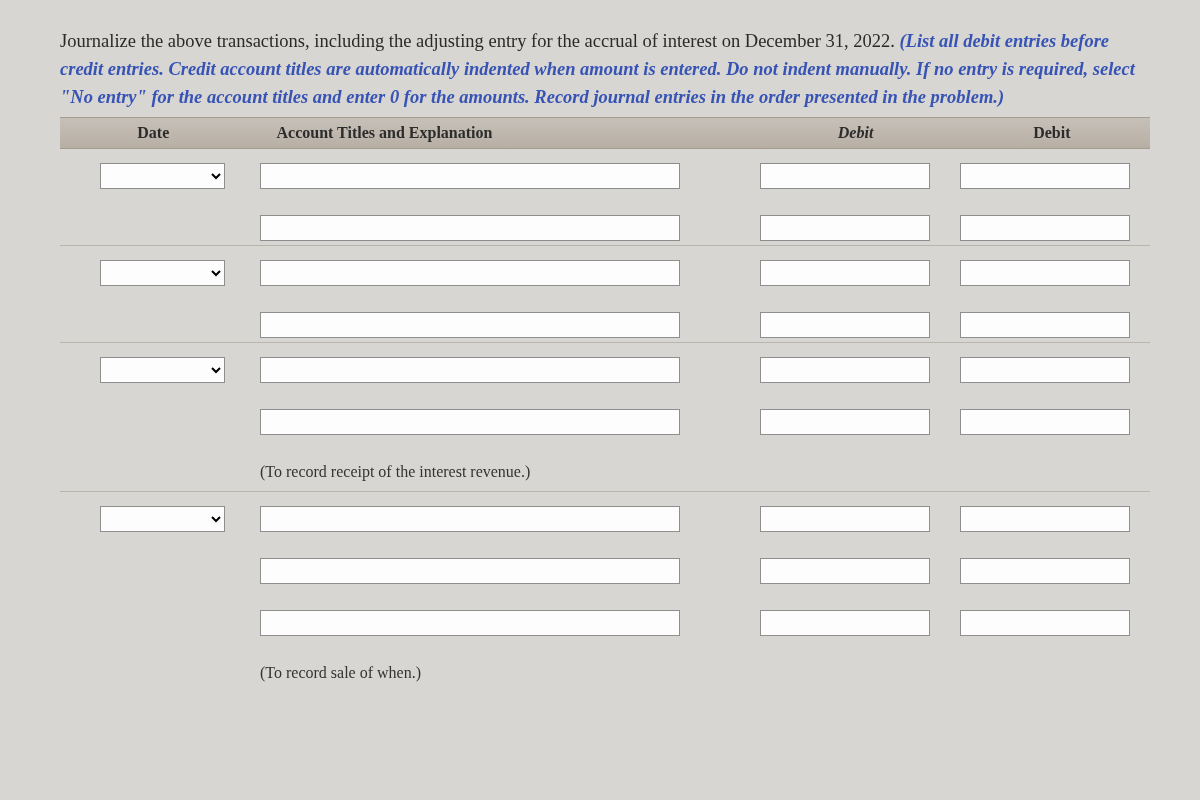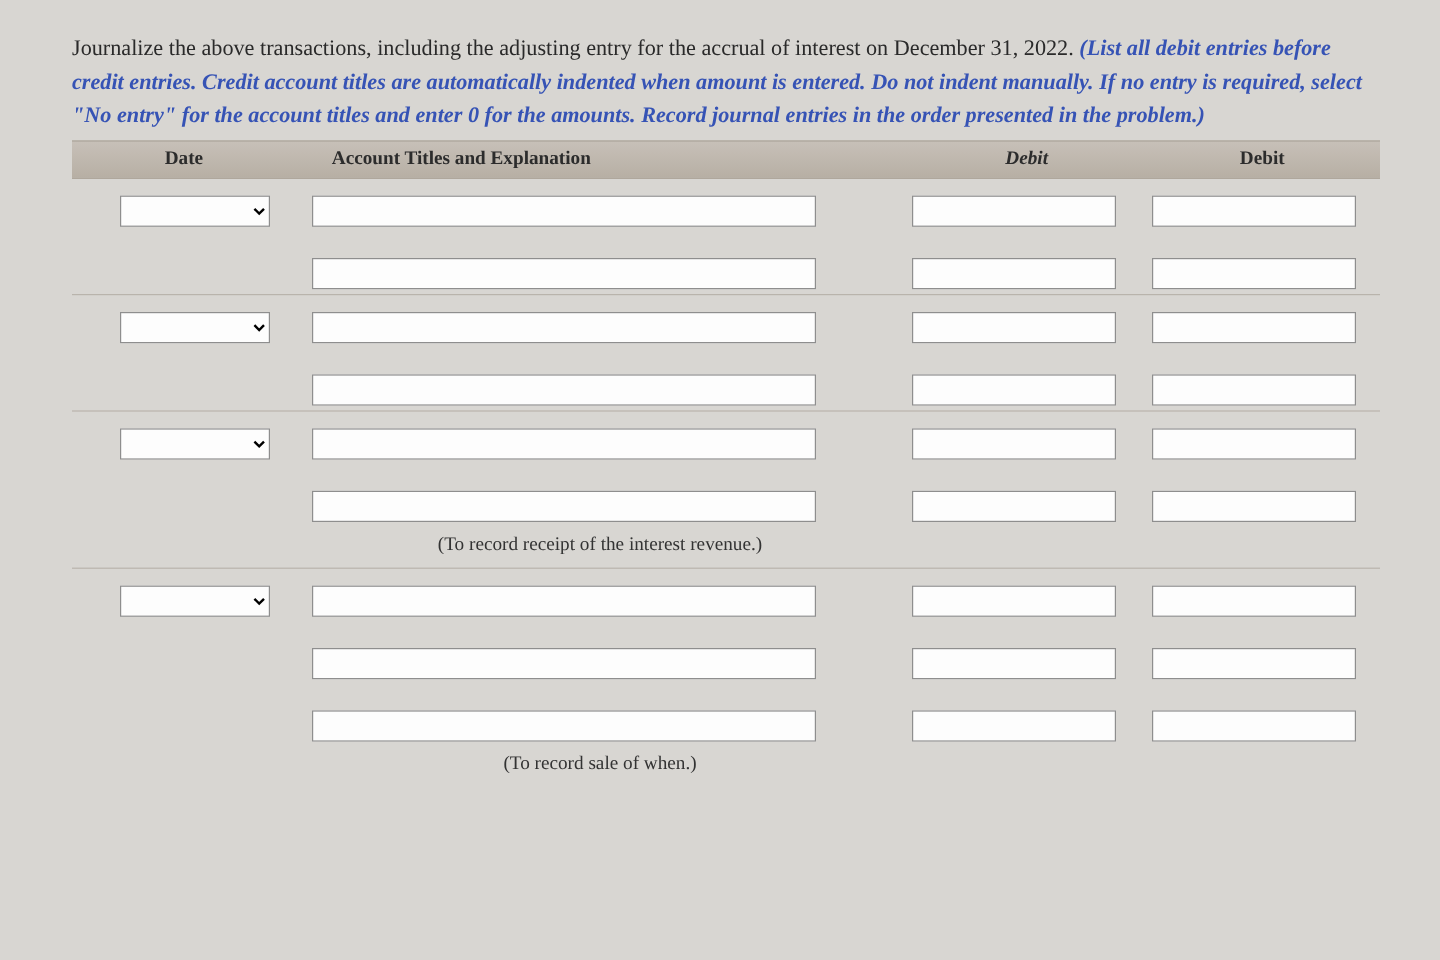--- a/index.html
+++ b/index.html
@@ -76,22 +76,21 @@
     height: 26px;
     background: #fdfdfd;
     border: 1px solid #8e8e8e;
     font-size: 13px;
     padding: 0 4px;
     box-sizing: border-box;
   }
   .note-text {
     font-size: 16px;
     color: #333;
-    padding: 10px 0 6px 0;
-    text-align: center;
+    padding: 28px 0 6px 0;
   }
   .stack > * { display:block; }
   .stack .spacer { height: 26px; }
 </style>
 </head>
 <body>
 
 <div class="page">
 
   <div class="instructions">

